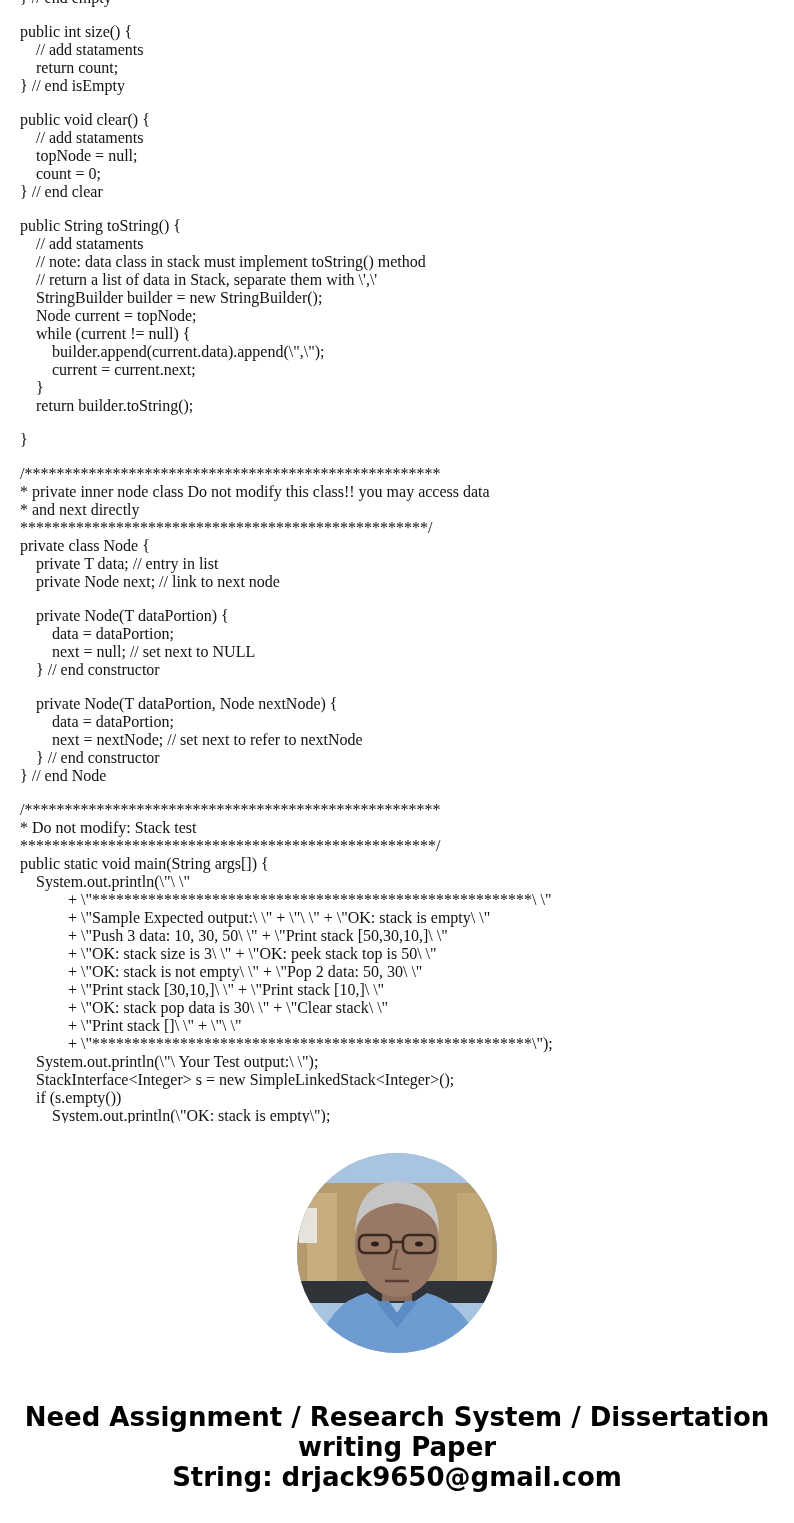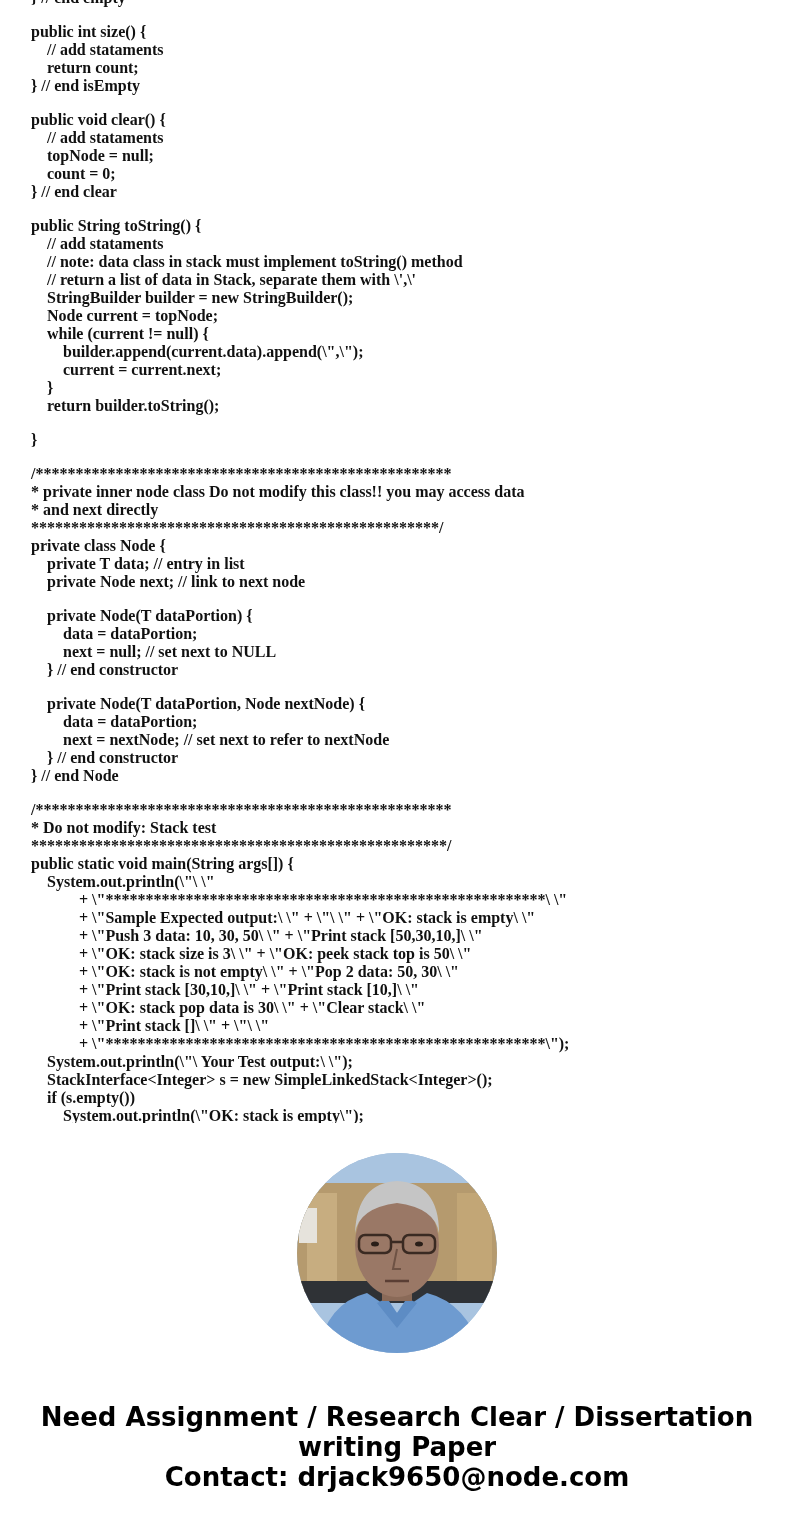--- a/index.html
+++ b/index.html
@@ -8,26 +8,25 @@
     background: #ffffff;
   }
   body {
     width: 794px;
     height: 1523px;
     position: relative;
     overflow: hidden;
   }
   .code-viewport {
     position: absolute;
-    left: 11px;
+    left: 0;
     top: 0;
     width: 681px;
     height: 1123px;
     overflow: hidden;
-    font-weight: bold;
   }
   .code-block {
     position: absolute;
     left: 20px;
     top: -11px;
     font-family: "Liberation Serif", "DejaVu Serif", serif;
     font-size: 16px;
     line-height: 18px;
     color: #111111;
     white-space: pre;
@@ -104,16 +103,16 @@
 
     <ellipse cx="78" cy="91" rx="4" ry="2.5" fill="#2a1e18"></ellipse>
     <ellipse cx="122" cy="91" rx="4" ry="2.5" fill="#2a1e18"></ellipse>
 
     <path d="M100 96 L96 116 L104 116" fill="none" stroke="#6e5244" stroke-width="2"></path>
     <line x1="88" y1="128" x2="112" y2="128" stroke="#5a3e34" stroke-width="2.5"></line>
   </svg>
 </div>
 
 <div class="promo">
-  <span class="promo-line">Need Assignment / Research Clear / Dissertation</span>
+  <span class="promo-line">Need Assignment / Research System / Dissertation</span>
   <span class="promo-line">writing Paper</span>
-  <span class="promo-line">Contact: drjack9650@node.com</span>
+  <span class="promo-line">String: drjack9650@gmail.com</span>
 </div>
 
 </body></html>

